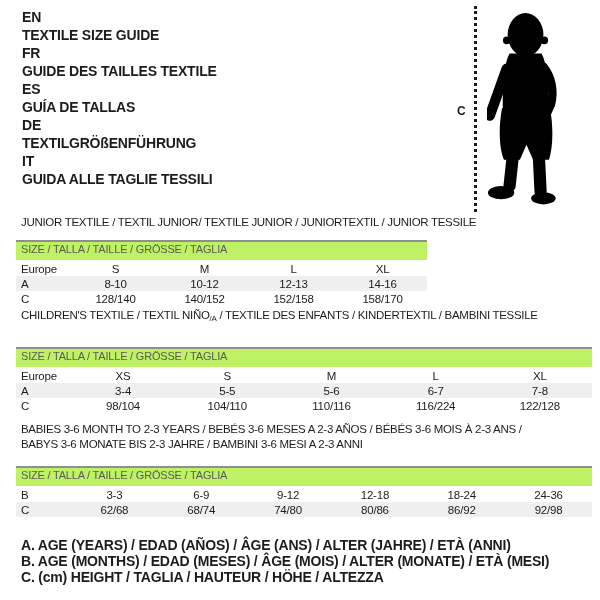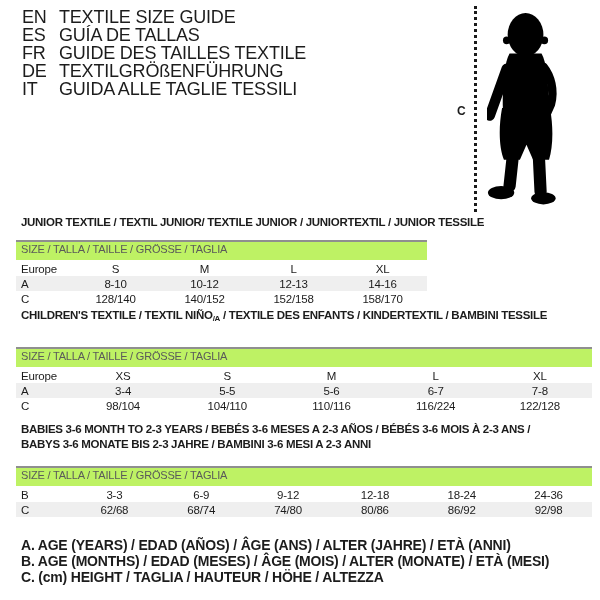--- a/index.html
+++ b/index.html
@@ -1,30 +1,30 @@
 <!DOCTYPE html>
 <html><head>
 <meta charset="utf-8">
 <style>
   * { margin:0; padding:0; box-sizing:border-box; }
   body { background:#fff; font-family:"Liberation Sans", sans-serif; }
   .page { position:relative; width:600px; height:600px; background:#ffffff; overflow:hidden; color:#1c1c1c; }
 
   
   .langs { position:absolute; left:22px; top:8px; }
-  .lang { display:flex; line-height:18px; font-weight:normal; font-size:18px; letter-spacing:-0.2px; }
+  .lang { display:flex; line-height:18px; font-weight:bold; font-size:14px; letter-spacing:-0.2px;flex-direction:column; }
   .lang .code { width:37px; }
 
   
   .hline { position:absolute; left:474px; top:6px; height:206px; width:0; border-left:3px dotted #1a1a1a; }
   .hlabel { position:absolute; left:457px; top:104px; font-weight:bold; font-size:12px; }
   .baby { position:absolute; left:487px; top:4px; }
 
   
-  .stitle { position:absolute; left:21px; font-weight:bold; font-size:11.5px; letter-spacing:-0.3px; line-height:15px; }
+  .stitle { position:absolute; left:21px; font-weight:normal; font-size:11.5px; letter-spacing:-0.3px; line-height:15px; }
   .t2sub { font-size:8px; vertical-align:-2px; }
 
   
   .sizetable { position:absolute; left:16px; }
   .bar { background:#bef264; border-top:2px solid #8f8f8f; color:#5a5a5a;
          font-size:11px; line-height:14px; height:20px; padding-left:5px;
          letter-spacing:-0.2px; margin-bottom:1px; }
   table { border-collapse:collapse; table-layout:fixed; width:100%; }
   td { font-size:11.5px; height:15px; text-align:center; padding:0; letter-spacing:-0.2px; }
   td.lbl { text-align:left; padding-left:5px; }
@@ -39,26 +39,26 @@
 <body>
 
 <div class="page">
 
   <div class="langs">
     <div class="lang">
       <span class="code">EN</span>
       <span>TEXTILE SIZE GUIDE</span>
     </div>
     <div class="lang">
+      <span class="code">FR</span>
+      <span>GUIDE DES TAILLES TEXTILE</span>
+    </div>
+    <div class="lang">
       <span class="code">ES</span>
       <span>GUÍA DE TALLAS</span>
-    </div>
-    <div class="lang">
-      <span class="code">FR</span>
-      <span>GUIDE DES TAILLES TEXTILE</span>
     </div>
     <div class="lang">
       <span class="code">DE</span>
       <span>TEXTILGRÖßENFÜHRUNG</span>
     </div>
     <div class="lang">
       <span class="code">IT</span>
       <span>GUIDA ALLE TAGLIE TESSILI</span>
     </div>
   </div>

